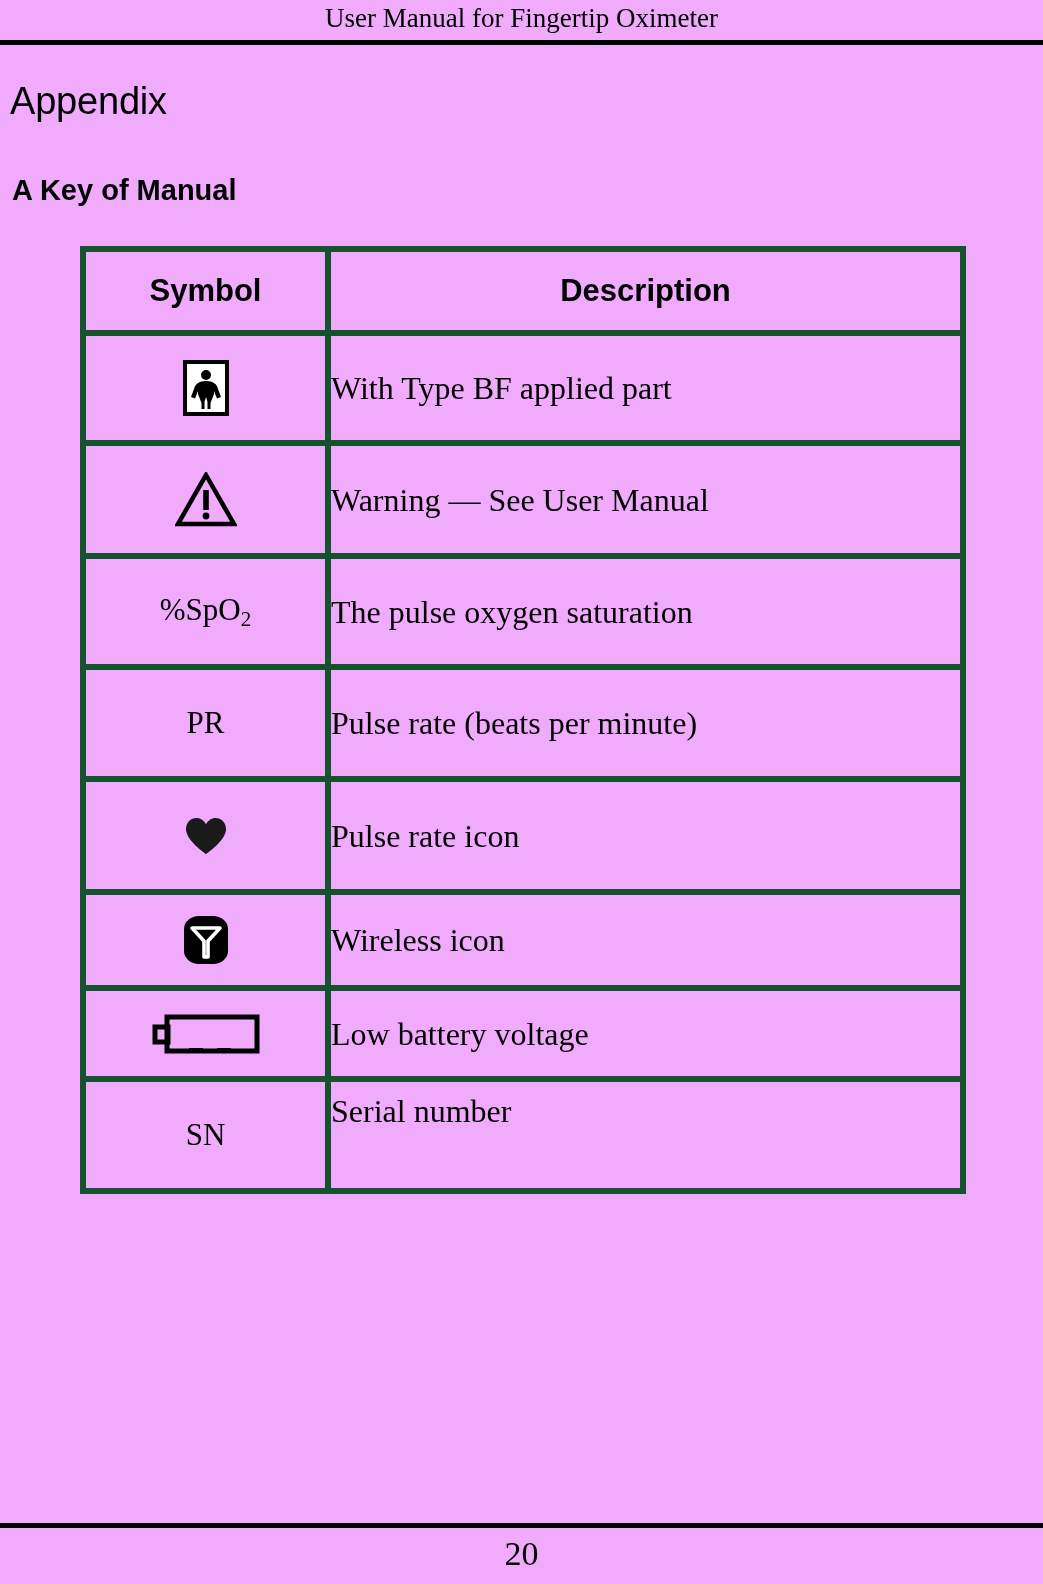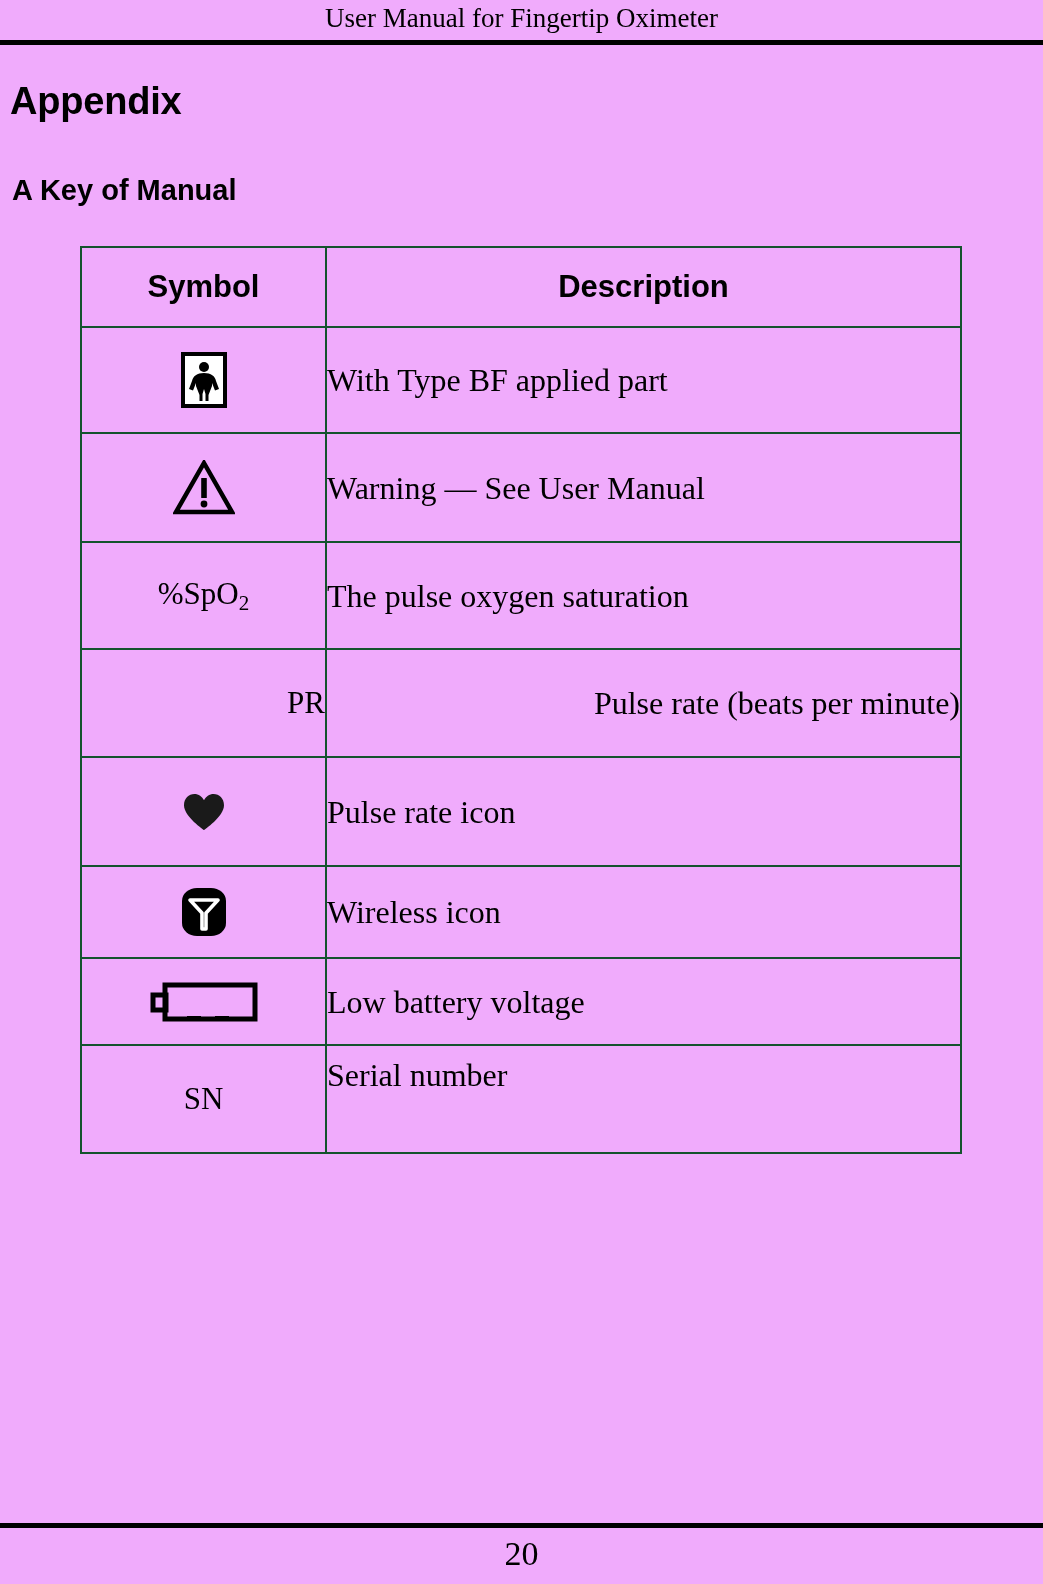--- a/index.html
+++ b/index.html
@@ -37,21 +37,21 @@
     height: 5px;
     background: #000;
   }
 
   
   .h1-appendix {
     position: absolute;
     top: 78px;
     left: 10px;
     font-family: "Liberation Sans", sans-serif;
-    font-weight: bold;
+    font-weight: normal;
     font-size: 38px;
     line-height: 46px;
     letter-spacing: -0.2px;
   }
   .h2-key {
     position: absolute;
     top: 172px;
     left: 12px;
     font-family: "Liberation Sans", sans-serif;
     font-weight: bold;
@@ -62,21 +62,21 @@
   
   .symbol-table {
     position: absolute;
     top: 246px;
     left: 80px;
     width: 880px;
     border-collapse: collapse;
     table-layout: fixed;
   }
   .symbol-table td, .symbol-table th {
-    border: 2px solid #14532d;
+    border: 6px solid #14532d;
     padding: 0;
     vertical-align: middle;
   }
   .col-symbol { width: 245px; }
   .col-desc   { width: 635px; }
 
   .th-cell {
     text-align: center;
     font-family: "Liberation Sans", sans-serif;
     font-weight: bold;
@@ -102,21 +102,21 @@
   }
   .desc-cell.top-align {
     vertical-align: top;
     padding-top: 10px;
     font-family: Liberation Serif, serif;
   }
 
   .row-bf   td { height: 104px; }
   .row-warn td { height: 107px; }
   .row-spo2 td { height: 105px; }
-  .row-pr   td { height: 106px; text-align: right; }
+  .row-pr   td { height: 106px; }
   .row-heart td { height: 107px; }
   .row-wifi td { height: 90px; }
   .row-batt td { height: 85px; border-radius: 27px; }
   .row-sn   td { height: 96px; }
 
   .sym-inner {
     display: flex;
     align-items: center;
     justify-content: center;
     width: 100%;

